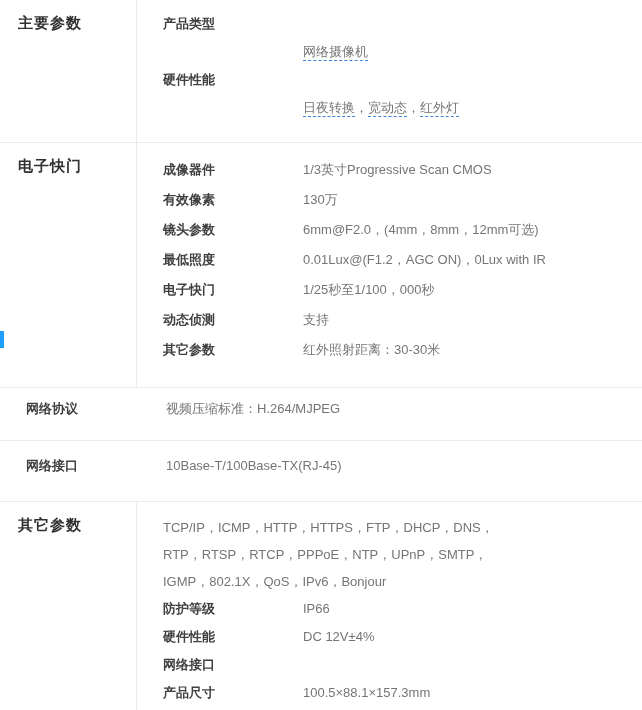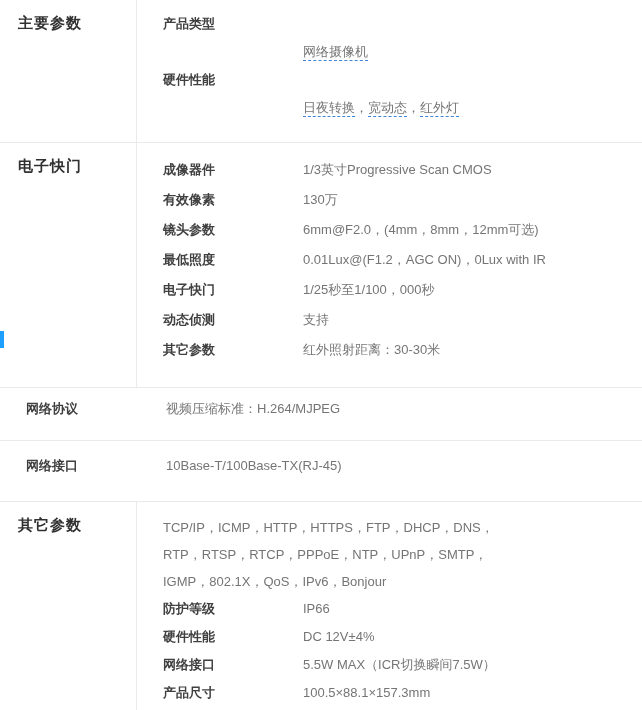--- a/index.html
+++ b/index.html
@@ -134,21 +134,20 @@
       <div class="row">
         <div class="row-label">防护等级</div>
         <div class="row-value">IP66</div>
       </div>
       <div class="row">
         <div class="row-label">硬件性能</div>
         <div class="row-value">DC 12V±4%</div>
       </div>
       <div class="row">
         <div class="row-label">网络接口</div>
-        <div class="row-value">5.5W MAX（ICR切换瞬间7.5W）</div>
       </div>
       <div class="row">
         <div class="row-label">产品尺寸</div>
         <div class="row-value">100.5×88.1×157.3mm</div>
       </div>
       <div class="row">
         <div class="row-label">产品重量</div>
         <div class="row-value">700g</div>
       </div>
 

